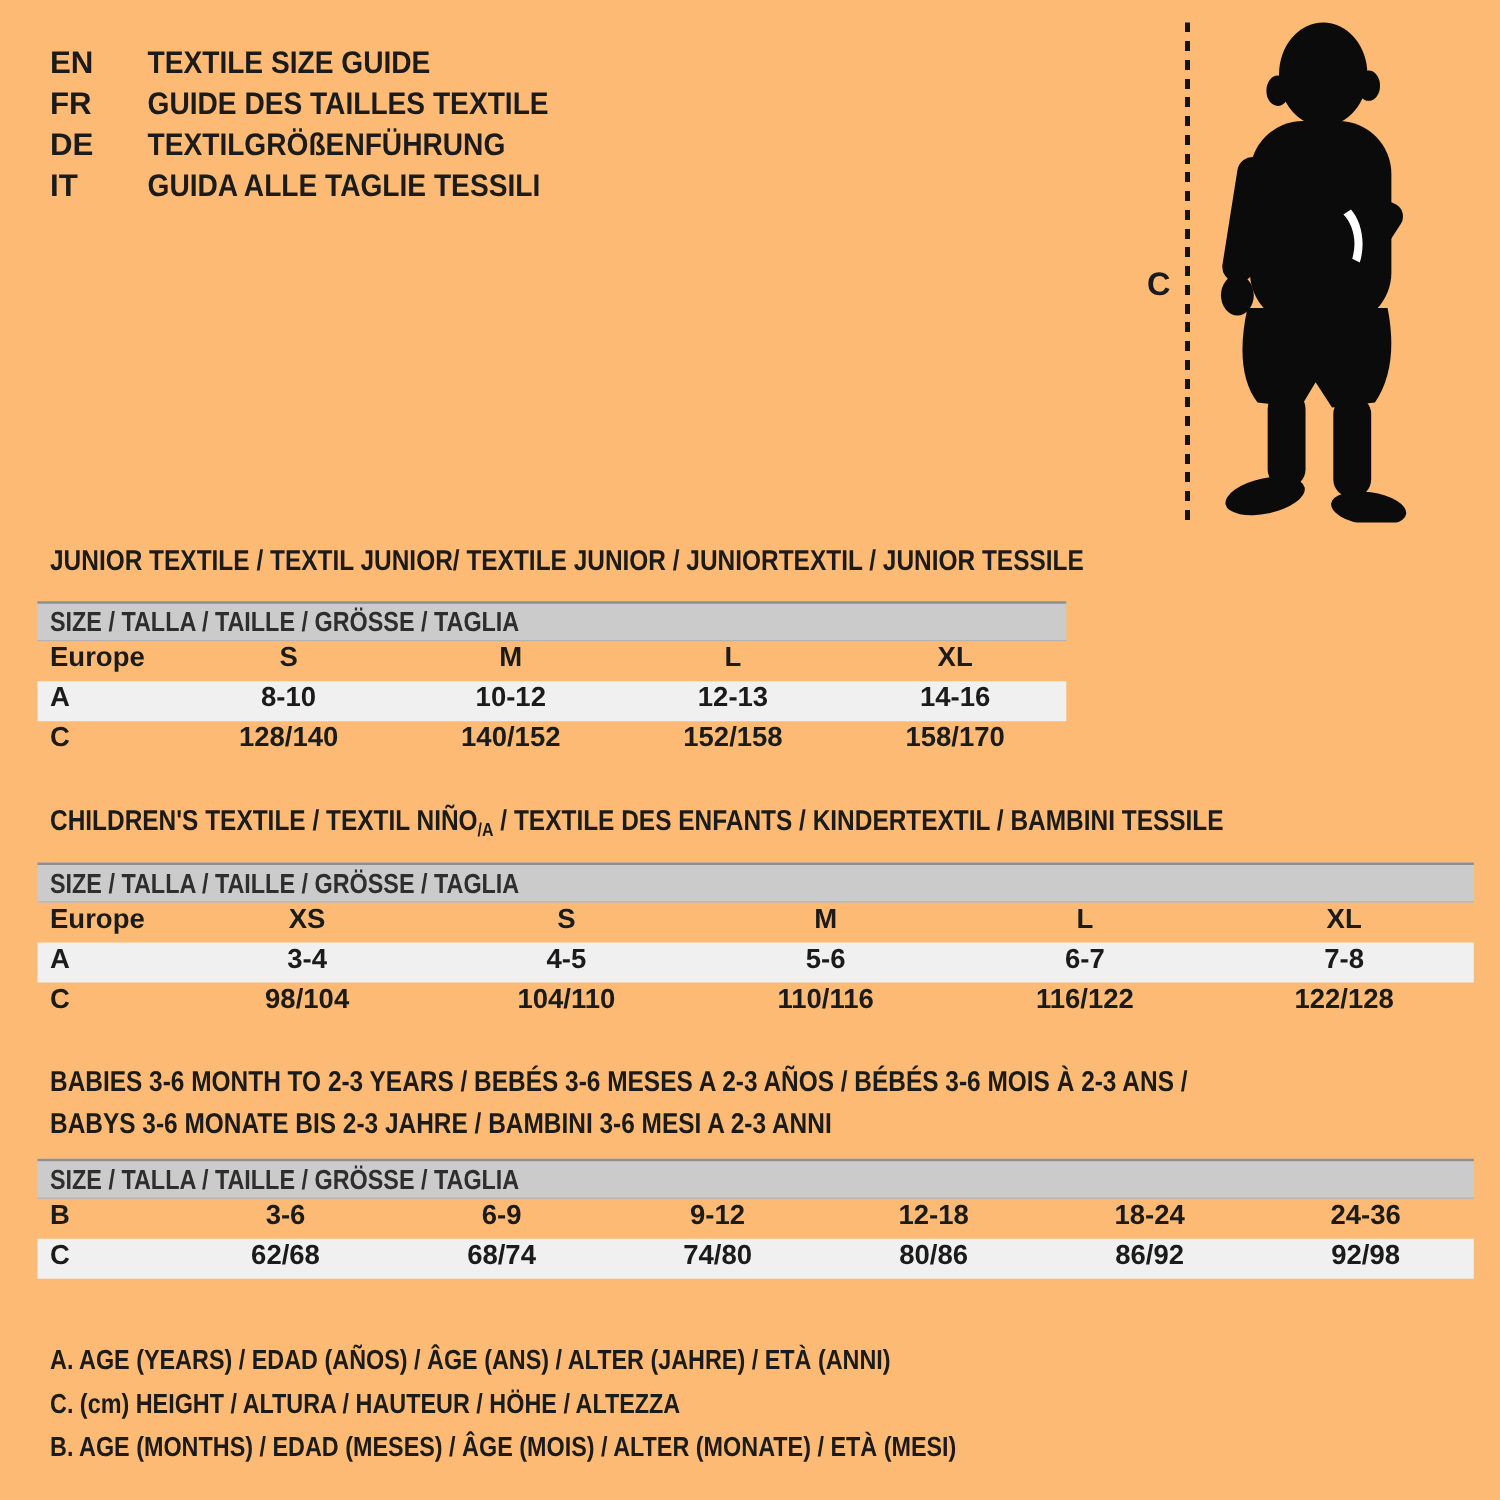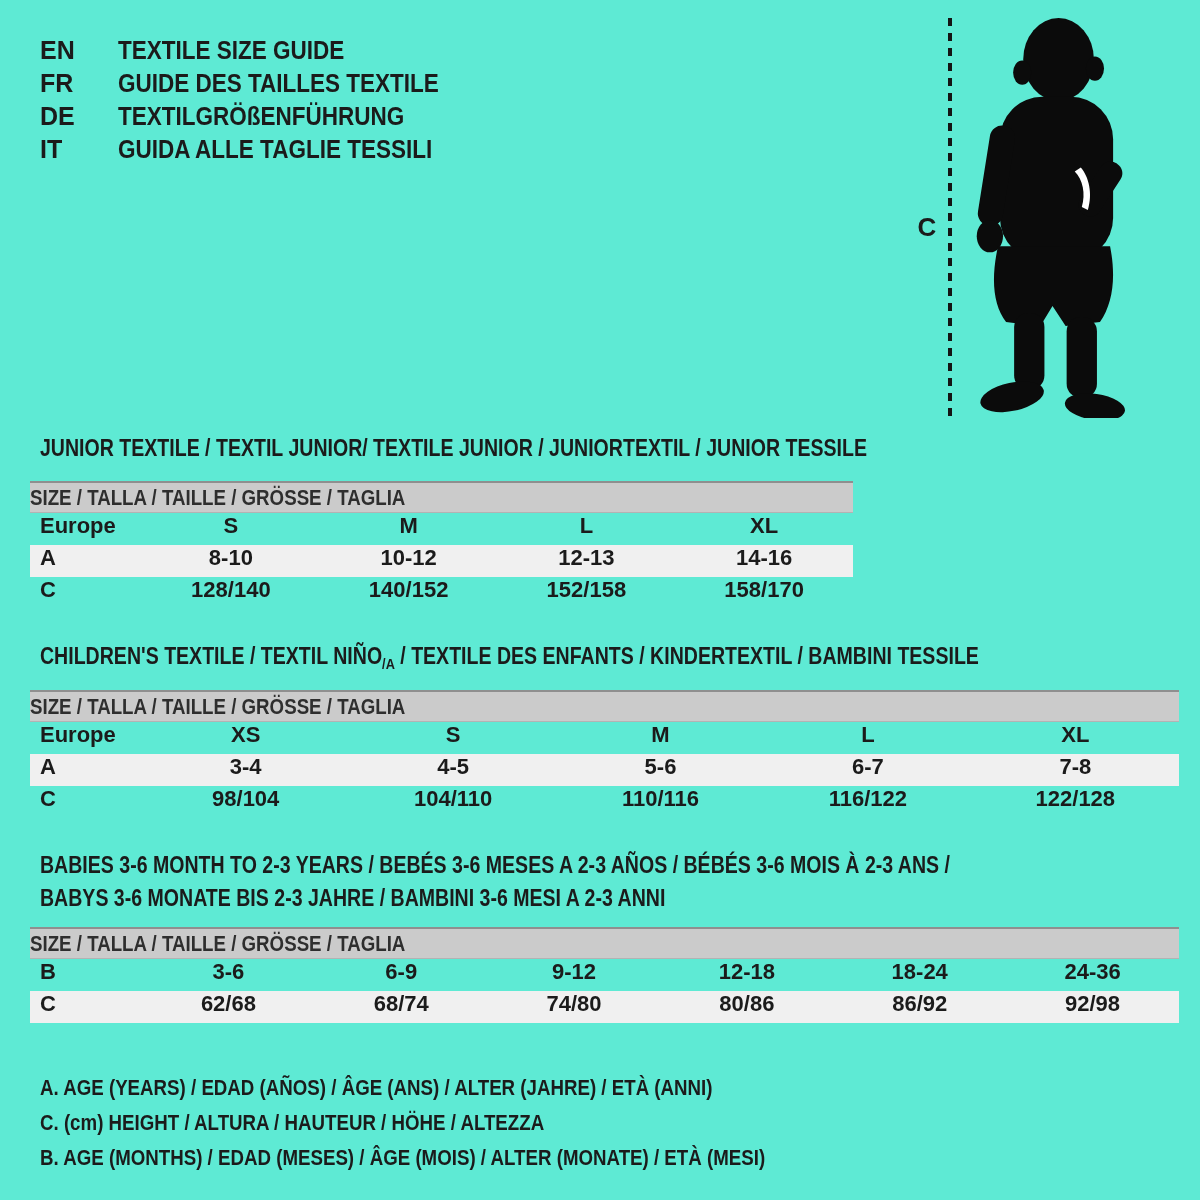--- a/index.html
+++ b/index.html
@@ -1,16 +1,16 @@
 <!DOCTYPE html>
 <html><head>
 <meta charset="utf-8">
 <style>
   html,body{margin:0;padding:0;background:#ffffff;}
-  #page{position:relative;width:1200px;height:1200px;background:#5eead4;overflow:hidden;
+  #page{position:relative;width:1200px;height:1200px;background:#fdba74;overflow:hidden;
         font-family:"Liberation Sans",sans-serif;font-weight:bold;color:#1b1b1b;}
 
   .condensed{display:inline-block;transform:scaleX(0.85);transform-origin:0 50%;white-space:nowrap;}
 
   
   .lang-block{position:absolute;left:40px;top:34px;}
   .lang-row{display:flex;height:33px;align-items:center;font-size:25px;}
   .lang-code{width:78px;}
   .lang-label .condensed{transform:scaleX(0.9);}
 
@@ -20,21 +20,21 @@
   .figure-c{position:absolute;left:910px;top:212px;width:34px;text-align:center;font-size:26px;}
   .baby-svg{position:absolute;left:966px;top:12px;}
 
   
   .sec-title{position:absolute;left:40px;font-size:23px;height:30px;line-height:30px;}
   .sub{font-size:15px;vertical-align:-5px;}
 
   
   .table{position:absolute;}
   .size-bar{box-sizing:border-box;height:32px;background:#cbcbcb;border-top:2px solid #8f8f8f;
-            border-bottom:1px solid #b3b3b3;display:flex;align-items:center;
+            border-bottom:1px solid #b3b3b3;padding-left:10px;display:flex;align-items:center;
             font-size:22px;color:#2e2e2e;}
   .trow{display:flex;height:32px;align-items:flex-start;font-size:22px;}
   .trow.stripe{background:#f0f0f0;}
   .tlabel{width:112px;padding-left:10px;box-sizing:border-box;}
   .tcell{flex:1;text-align:center;}
 
   
   .legend{position:absolute;left:40px;top:1070px;}
   .legend-line{height:35px;line-height:35px;font-size:22px;}
 </style>

